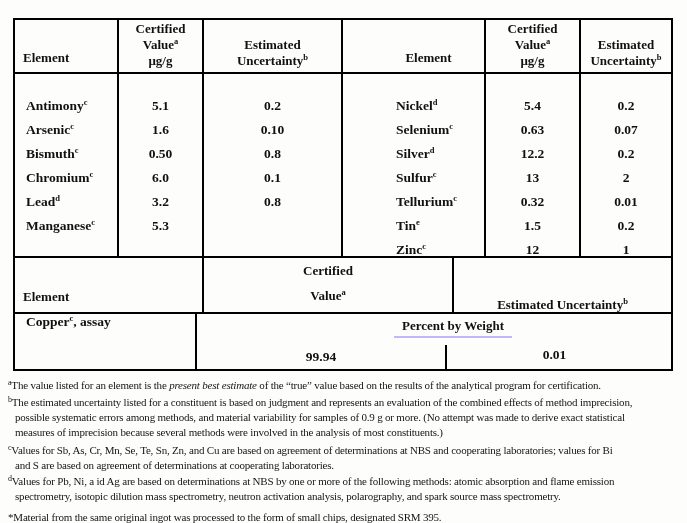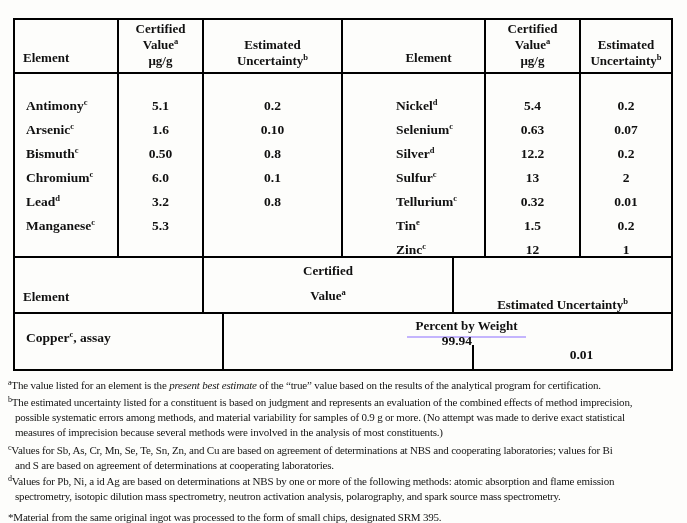--- a/index.html
+++ b/index.html
@@ -31,26 +31,26 @@
   
   .secB{display:grid;grid-template-columns:187px 250px 219px;height:56px;border-bottom:2px solid #000;font-size:13px;}
   .secB .bl{border-left:2px solid #000;}
   .secB .left{display:flex;align-items:flex-end;padding:0 0 8px 8px;}
   .secB .stack{display:flex;flex-direction:column;justify-content:flex-end;align-items:center;text-align:center;padding-bottom:5px;}
   .secB .stack .hl{line-height:25px;}
   .secB .center{display:flex;align-items:flex-end;justify-content:center;padding-bottom:0;}
 
   
   .secC{display:flex;height:55px;font-size:13.5px;}
-  .cEl{width:209px;border-right:2px solid #000;display:flex;align-items:center;padding:0 0 8px 11px;white-space:nowrap;}
+  .cEl{width:182px;border-right:2px solid #000;display:flex;align-items:flex-start;padding:0 0 8px 11px;white-space:nowrap;}
   .cRest{position:relative;flex:1;}
   .pctwrap{position:absolute;left:0;right:0;top:4px;text-align:center;transform:translateX(19px);font-size:13px;}
   .pctwrap .u{display:inline-block;border-bottom:2px solid #c4b5fd;padding:0 8px 2px 8px;}
   .cDivider{position:absolute;left:248px;top:31px;bottom:0;width:0;border-left:2px solid #000;}
-  .vLeft{position:absolute;left:0;width:248px;bottom:20px;text-align:right;}
+  .vLeft{position:absolute;left:0;width:248px;bottom:4px;text-align:center;}
   .vRight{position:absolute;left:248px;width:219px;bottom:6px;text-align:center;}
 
   
   .fnotes{position:absolute;left:8px;top:378px;width:674px;font-size:11px;line-height:15px;letter-spacing:-0.2px;color:#151515;}
   .fn{margin:0 0 2px 0;}
   .fn .line{white-space:nowrap;}
   .fn .cont{padding-left:7px;}
   .fn sup{font-size:8px;vertical-align:4px;}
   .fn .it{font-style:italic;}
   .fn.b{margin-bottom:3px;}

